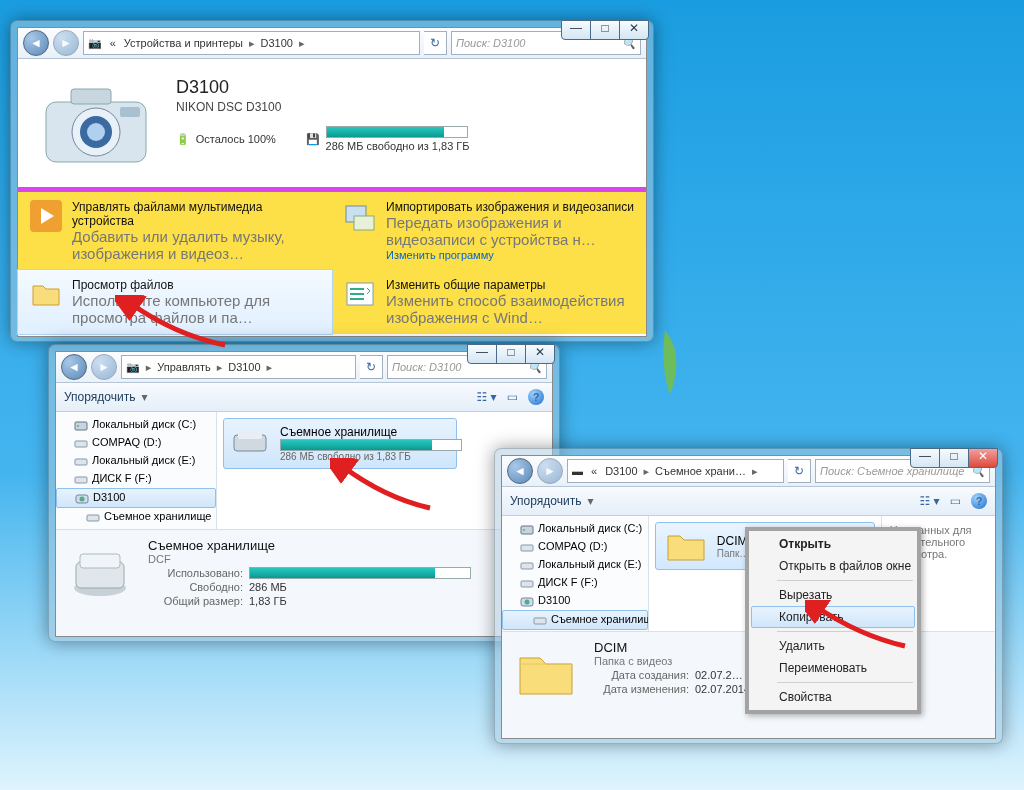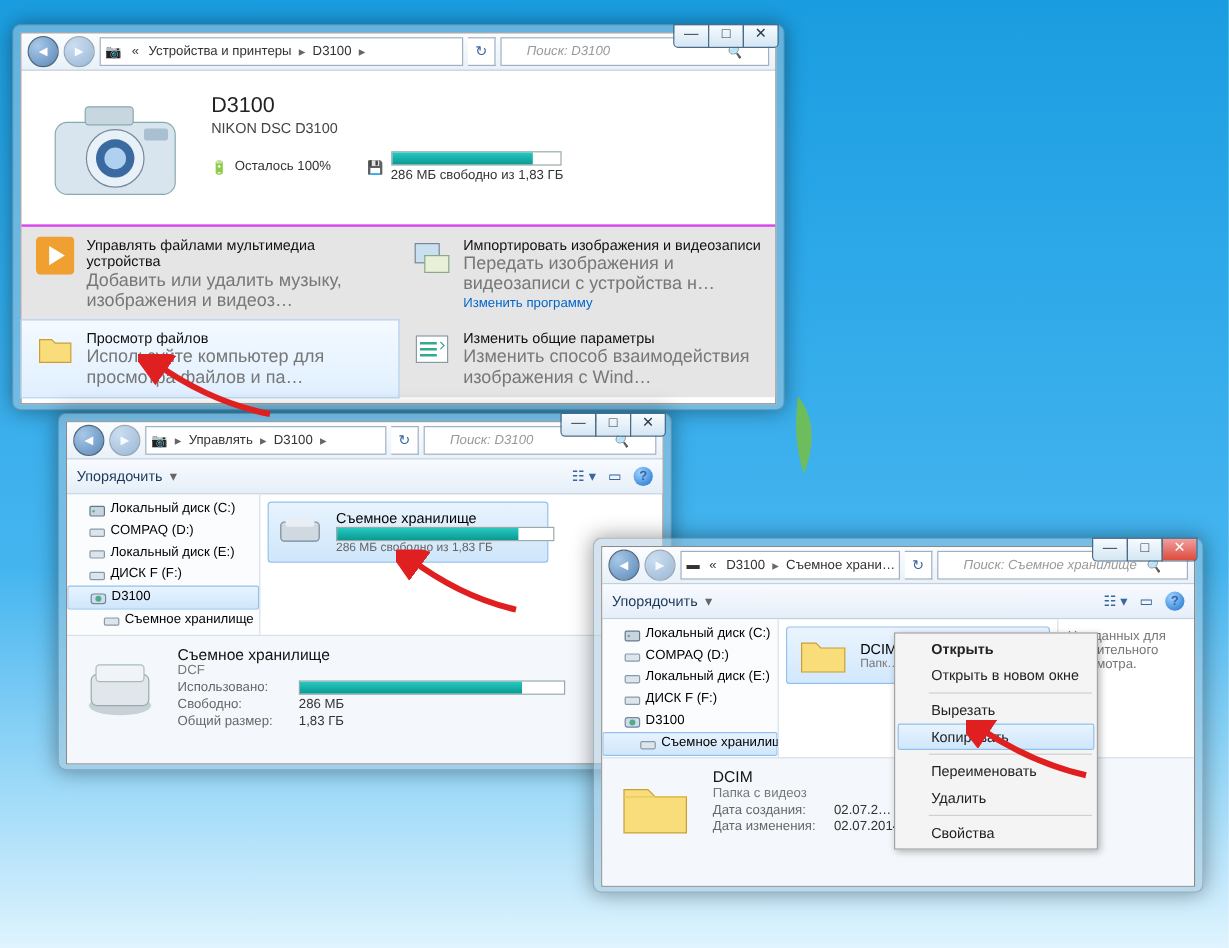--- a/index.html
+++ b/index.html
@@ -11,55 +11,55 @@
   .ctrl.close{background:linear-gradient(#f0a0a0,#dd4a3a);color:#fff}
   .ctrl.min{border-bottom-left-radius:4px}
   .ctrl.cl{border-bottom-right-radius:4px}
   .addr{height:30px;background:linear-gradient(#fbfdff,#e8f1f9);border-bottom:1px solid #b6c4d4;display:flex;align-items:center;padding:0 5px;gap:4px}
   .navbtn{width:24px;height:24px;border-radius:50%;background:radial-gradient(circle at 30% 30%,#a8c8e8,#5a88b8);border:1px solid #567;display:flex;align-items:center;justify-content:center;color:#fff}
   .navbtn.fwd{opacity:.55}
   .pathbox{flex:1;height:22px;border:1px solid #a0b0c0;background:#fff;display:flex;align-items:center;font-size:11px;color:#333;overflow:hidden}
   .pathseg{padding:0 4px;white-space:nowrap}
   .chv{color:#666;padding:0 2px}
   .refbtn{width:22px;height:22px;border:1px solid #a0b0c0;background:#fff;border-left:none;color:#3a66a0;display:flex;align-items:center;justify-content:center}
-  .search{width:180px;height:22px;border:1px solid #a0b0c0;background:#fff;display:flex;align-items:center;padding:0 21px;color:#999;font-style:italic;font-size:11px;justify-content:space-between}
+  .search{width:180px;height:22px;border:1px solid #a0b0c0;background:#fff;display:flex;align-items:center;padding:0 4px;color:#999;font-style:italic;font-size:11px;justify-content:space-between}
   .toolbar{height:28px;background:linear-gradient(#f8fbff,#e5eef8);border-bottom:1px solid #c2d0de;display:flex;align-items:center;padding:0 8px;font-size:12px;color:#1a3a5a;justify-content:space-between}
   .tl-left{display:flex;align-items:center;gap:4px}
   .tl-right{display:flex;align-items:center;gap:10px}
   .tl-right span{color:#3a66a0;cursor:default}
   .body{flex:1;display:flex;overflow:hidden}
   .tree{width:160px;border-right:1px solid #d8e0e8;padding:4px 0;background:#fafcfe;overflow:hidden}
   .titem{padding:2px 4px 2px 18px;white-space:nowrap;font-size:11px;display:flex;align-items:flex-start;gap:4px}
   .titem.sel{background:linear-gradient(#e8f3fe,#cfe6fb);border:1px solid #8fc0ee;border-radius:2px;padding-left:17px}
   .titem .ico{width:14px;height:14px;flex-shrink:0}
   .main{flex:1;position:relative;padding:6px}
   .details{border-top:1px solid #d8e0e8;background:#f4f8fc;padding:8px 12px;display:flex;gap:16px;align-items:flex-start;min-height:90px}
   .bigico{width:64px;height:64px;flex-shrink:0}
   .dtxt{font-size:11px;color:#333}
   .dtxt .t{font-size:13px;color:#111}
   .dtxt .row{display:flex;gap:6px;margin-top:2px}
-  .dtxt .lbl{color:#666;text-align:left;width:95px}
+  .dtxt .lbl{color:#666;text-align:right;width:95px}
   .pbar{width:140px;height:10px;border:1px solid #9aa;background:#fff;position:relative}
   .pbar::after{content:"";position:absolute;left:0;top:0;bottom:0;width:var(--pct,80%);background:linear-gradient(#28c8c0,#0a9a92)}
   
   .devhdr{display:flex;gap:20px;padding:18px 18px 10px 18px;background:#fff}
   .camico{width:120px;height:100px;flex-shrink:0}
   .devinfo .t1{font-size:18px;color:#222}
   .devinfo .t2{font-size:12px;color:#444;margin-top:2px}
   .devrow{display:flex;gap:30px;margin-top:12px;align-items:center}
   .devrow .st{display:flex;gap:6px;align-items:center;font-size:11px;color:#333}
-  .tasks{display:flex;flex-wrap:wrap;border-top:2px solid #d946ef;background:#e5e5e5}
+  .tasks{display:flex;flex-wrap:wrap;border-top:5px solid #d946ef;background:#fde047}
   .task{width:50%;box-sizing:border-box;padding:8px 12px;display:flex;gap:10px;align-items:flex-start}
   .task .tico{width:32px;height:32px;flex-shrink:0}
   .task .ttxt .tt{font-size:12px;color:#111}
   .task .ttxt .ts{font-size:15px;color:#777}
   .task .ttxt a{color:#0066cc;font-size:11px}
   .task.sel{background:linear-gradient(#f4faff,#e0efff);outline:1px solid #b2d4f4}
   
-  .ctxmenu{position:absolute;background:#f4f4f4;border:1px solid #a3a3a3;box-shadow:2px 2px 6px rgba(0,0,0,.3);padding:2px;width:164px;z-index:50}
+  .ctxmenu{position:absolute;background:#f4f4f4;border:4px solid #a3a3a3;box-shadow:2px 2px 6px rgba(0,0,0,.3);padding:2px;width:164px;z-index:50}
   .ctxmenu .mi{padding:4px 10px 4px 28px;font-size:12px;color:#222;position:relative;white-space:nowrap}
   .ctxmenu .mi.bold{font-weight:bold}
   .ctxmenu .mi.hl{background:linear-gradient(#e8f3fe,#cfe6fb);border:1px solid #8fc0ee;border-radius:2px;padding:3px 9px 3px 27px}
   .ctxmenu .sep{height:1px;background:#d0d0d0;margin:3px 2px 3px 26px}
   
   .arrow{position:absolute;pointer-events:none;z-index:60}
   
   .drive{display:flex;gap:10px;align-items:flex-start;padding:6px;border:1px solid transparent}
   .drive.sel{border:1px solid #8fc0ee;background:linear-gradient(#e8f3fe,#cfe6fb);border-radius:3px}
   .drive .dico{width:40px;height:32px;flex-shrink:0}
@@ -453,27 +453,27 @@
       <div class="row">
             <span class="lbl">Дата изменения:</span>
             <span>02.07.2014 18:25</span>
           </div>
     </div>
   </div>
  </div>
 
  <div class="ctxmenu" id="ctx" style="left:250px;top:78px">
       <div class="mi bold">Открыть</div>
-      <div class="mi">Открыть в новом окне</div>
+      <div class="mi">Открыть в файлов окне</div>
       <div class="sep"></div>
       <div class="mi">Вырезать</div>
       <div class="mi hl">Копировать</div>
       <div class="sep"></div>
+      <div class="mi">Удалить</div>
       <div class="mi">Переименовать</div>
-      <div class="mi">Удалить</div>
       <div class="sep"></div>
       <div class="mi">Свойства</div>
     </div>
 </div>
 
 <svg class="arrow" style="left:805px;top:600px" width="110" height="55">
     <defs>
       <marker id="ah3" markerWidth="10" markerHeight="10" refX="2" refY="3" orient="auto">
         <path d="M0,0 L0,6 L9,3 z" fill="#e02020"></path>
       </marker>

